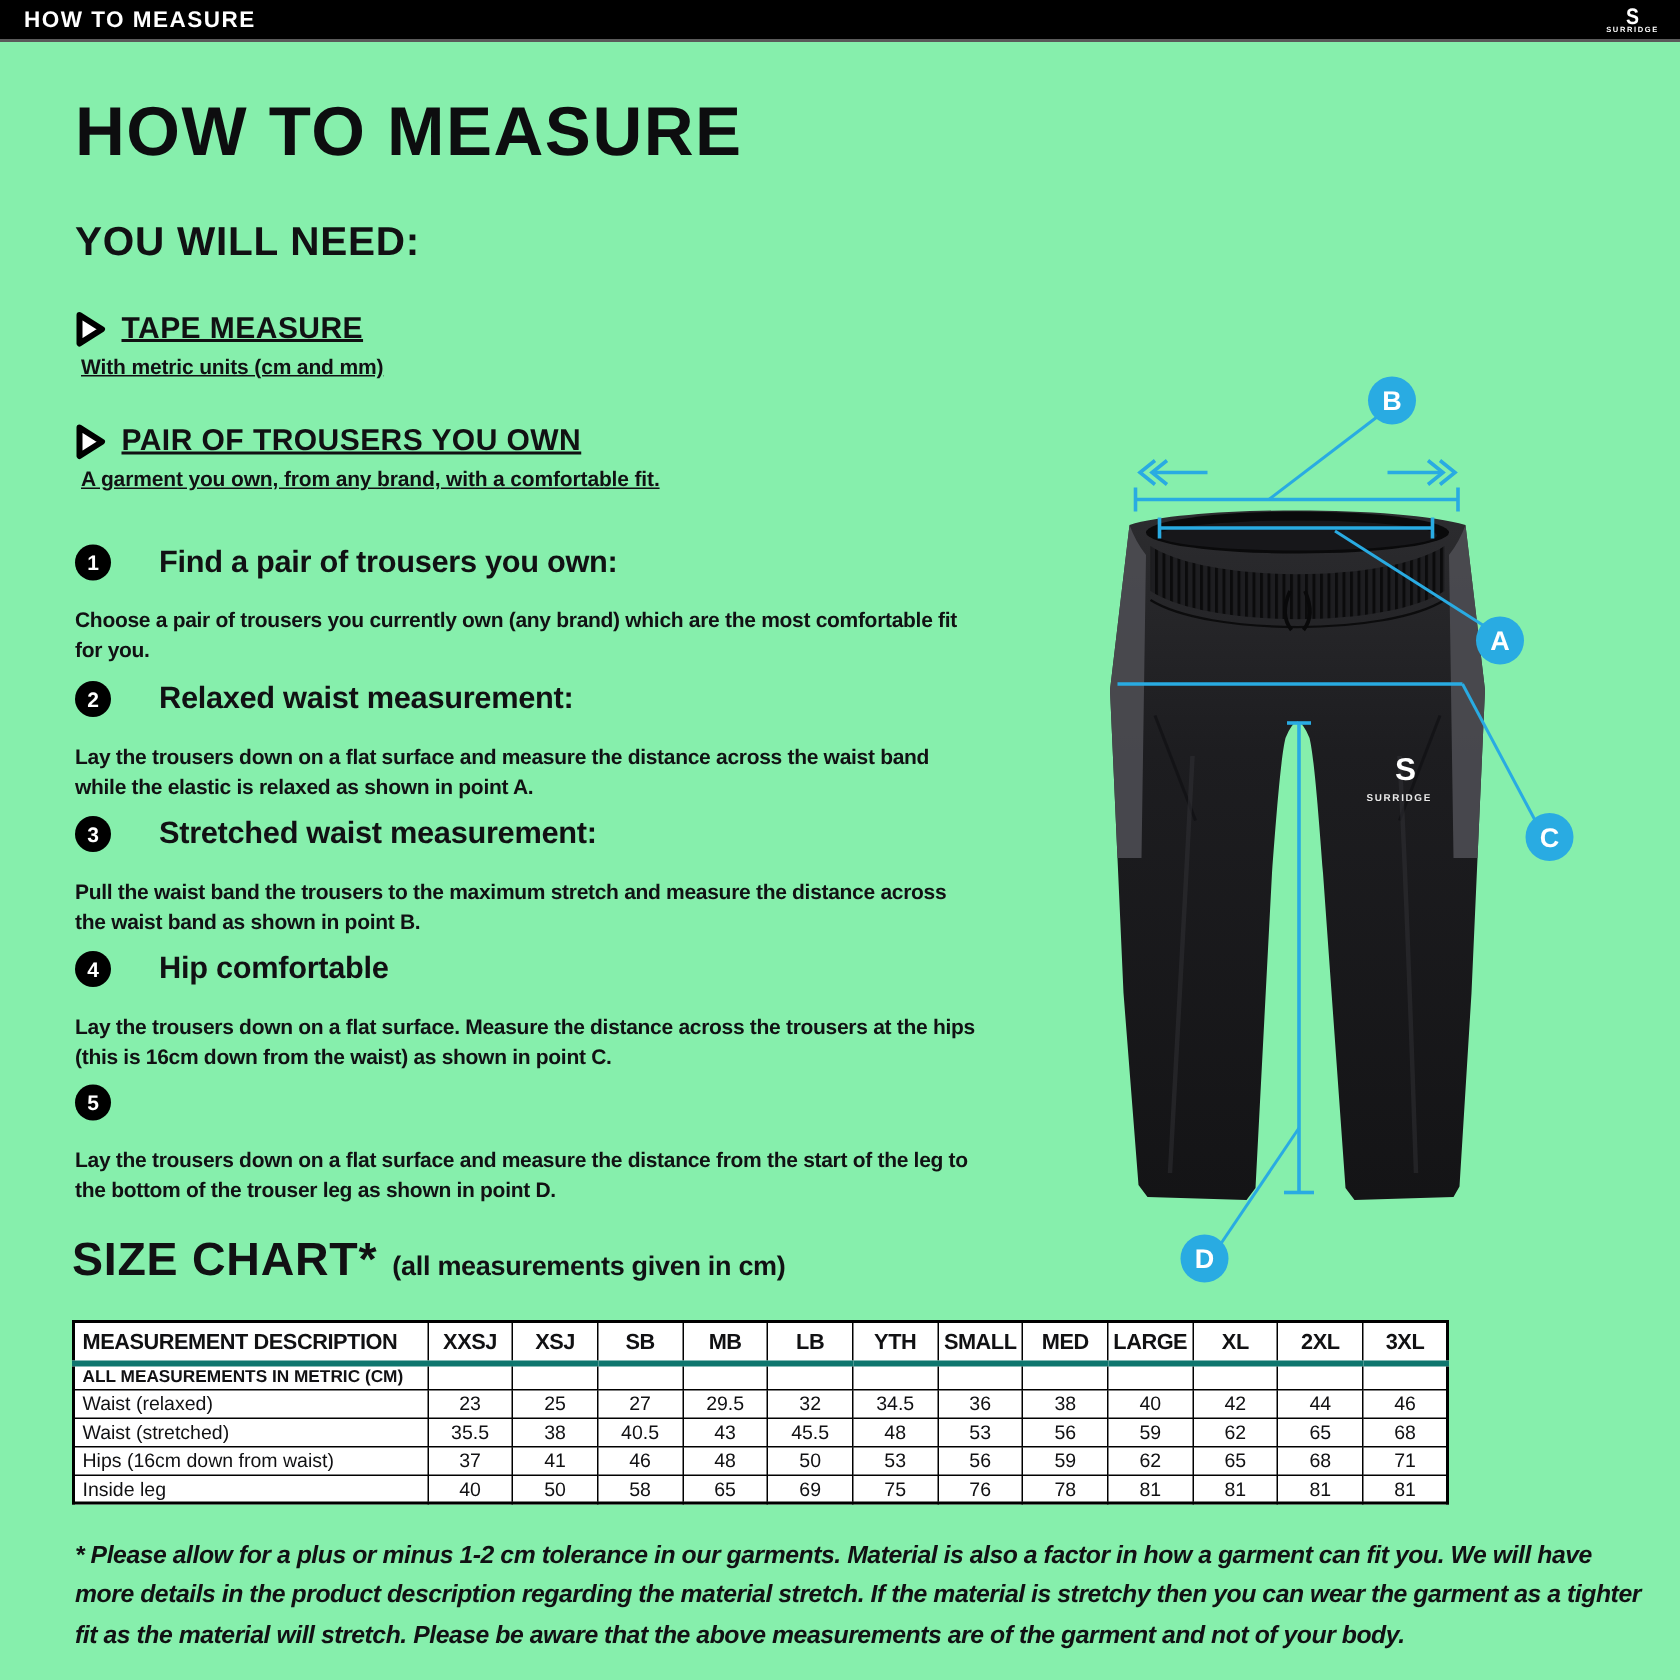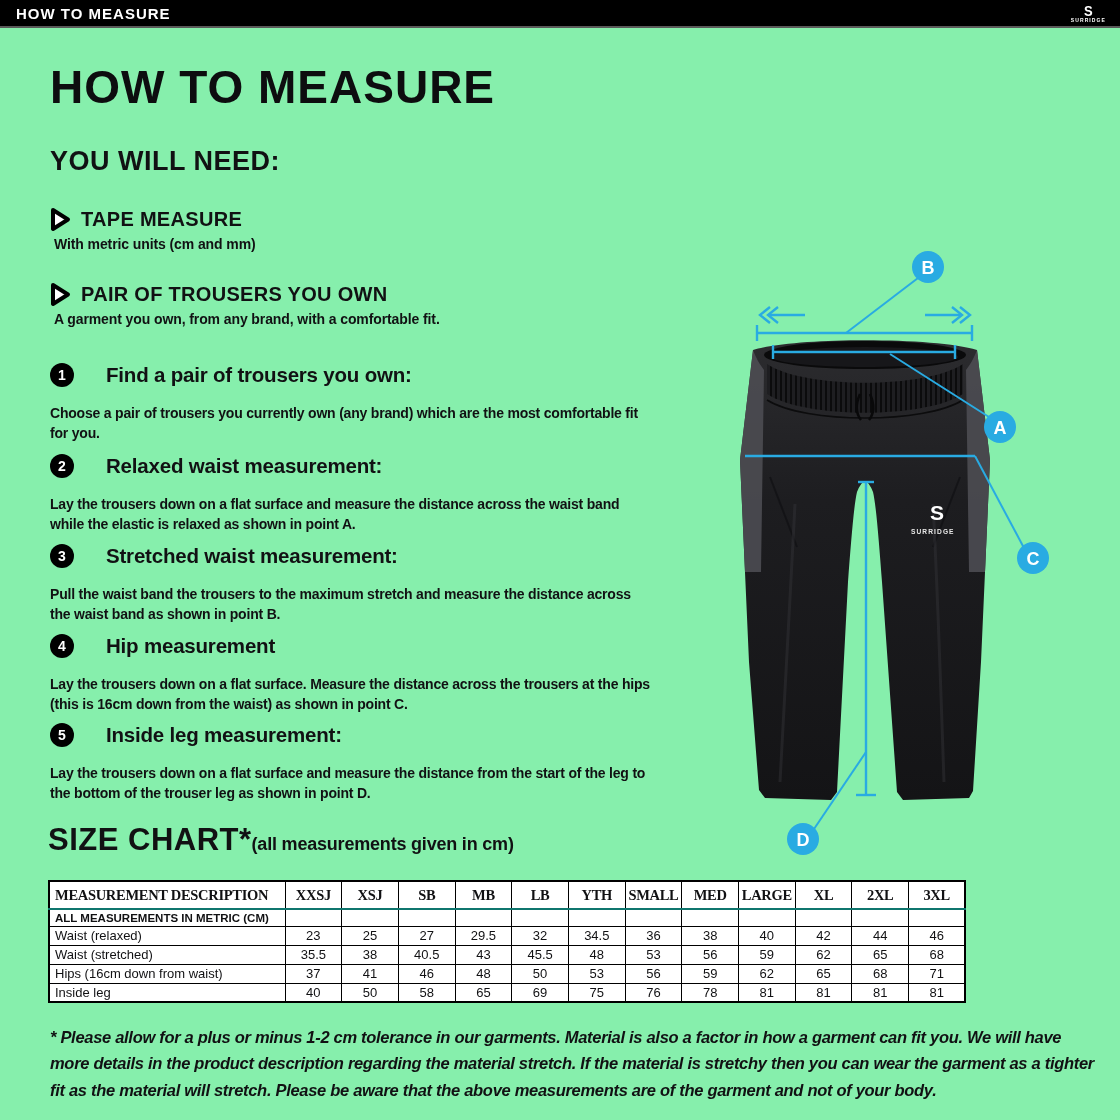--- a/index.html
+++ b/index.html
@@ -21,21 +21,21 @@
   .brandmark .s-glyph { color:#fff; font-weight:700; font-size:13px; transform:scaleY(1.15); letter-spacing:0; }
   .brandmark .s-word { color:#fff; font-weight:700; font-size:5px; letter-spacing:1.1px; margin-top:1px; }
 
   
   .page-title {
     position:absolute; left:50px; top:60px; font-size:46px; font-weight:900;
     letter-spacing:1px; color:#0d0d0f;
   }
   .ywn { position:absolute; left:50px; top:146px; width:560px; }
   .ywn-heading { font-size:27px; font-weight:900; letter-spacing:0.5px; }
-  .ywn-item { margin-top:30px; }
+  .ywn-item { margin-top:30px;text-decoration:underline; }
   .ywn-item-head { display:flex; align-items:center; gap:10px; }
   .tri-icon { width:21px; height:25px; flex:0 0 auto; }
   .ywn-item-title { font-size:20px; font-weight:800; letter-spacing:0.3px; }
   .ywn-item-desc { font-size:14px; font-weight:700; margin:4px 0 0 4px; letter-spacing:-0.1px; }
 
   
   .note-box {
     position:absolute; left:593px; top:152px; width:480px; min-height:81px;
     border:3px solid #000; padding:11px 15px; font-size:18.5px; font-weight:700;
     line-height:1.42; letter-spacing:-0.2px; background:#fff;
@@ -56,29 +56,29 @@
   
   .diagram { position:absolute; left:675px; top:242px; width:440px; height:630px; }
   .aline { stroke: var(--accent); stroke-width:2.4; fill:none; }
   .aline-thin { stroke: var(--accent); stroke-width:2; fill:none; }
   .acirc { fill: var(--accent); }
   .aletter { fill:#fff; font-size:18px; font-weight:700; font-family:"Liberation Sans",sans-serif; }
   .pants-logo-s { fill:#fff; font-size:21px; font-weight:900; font-family:"Liberation Sans",sans-serif; }
   .pants-logo-word { fill:#e8e8e8; font-size:6.6px; font-weight:700; letter-spacing:1.1px; font-family:"Liberation Sans",sans-serif; }
 
   
-  .size-chart-head { position:absolute; left:48px; top:822px; display:flex; align-items:baseline; }
+  .size-chart-head { position:absolute; left:48px; top:822px; display:flex; align-items:baseline; gap:10px; }
   .size-chart-title { font-size:31px; font-weight:900; letter-spacing:0.5px; }
   .size-chart-sub { font-size:18px; font-weight:700; letter-spacing:-0.2px; }
   table.size-table {
     position:absolute; left:48px; top:880px; width:917px; border-collapse:collapse;
     table-layout:fixed; border:2px solid #000; background:#fff;
   }
   .size-table th, .size-table td { border:1px solid #000; padding:0 2px; text-align:center; overflow:hidden; white-space:nowrap; }
-  .size-table thead th { height:28px; font-size:14.5px; font-weight:700; border-bottom:2px solid #0f766e; letter-spacing:-0.3px;font-family:Liberation Serif, serif; }
+  .size-table thead th { height:28px; font-size:14.5px; font-weight:700; border-bottom:4px solid #0f766e; letter-spacing:-0.3px; }
   .size-table thead th.desc, .size-table td.label { text-align:left; padding-left:5px; }
   .size-table tr.metric td { height:17px; font-size:11.5px; font-weight:700; }
   .size-table tbody td { height:19px; font-size:13px; font-weight:400; }
 
   
   .footnote {
     position:absolute; left:50px; top:1024px; width:1050px; font-size:16.5px;
     font-weight:700; font-style:italic; line-height:1.6; letter-spacing:-0.3px;
   }
 </style>
@@ -139,28 +139,27 @@
   <div class="step" id="step-2">
     <div class="step-head">
       <div class="step-badge">3</div>
       <div class="step-title">Stretched waist measurement:</div>
     </div>
     <div class="step-desc">Pull the waist band the trousers to the maximum stretch and measure the distance across the waist band as shown in point B.</div>
   </div>
   <div class="step" id="step-3">
     <div class="step-head">
       <div class="step-badge">4</div>
-      <div class="step-title">Hip measurement</div>
+      <div class="step-title">Hip comfortable</div>
     </div>
     <div class="step-desc">Lay the trousers down on a flat surface. Measure the distance across the trousers at the hips (this is 16cm down from the waist) as shown in point C.</div>
   </div>
   <div class="step" id="step-4">
     <div class="step-head">
       <div class="step-badge">5</div>
-      <div class="step-title">Inside leg measurement:</div>
     </div>
     <div class="step-desc">Lay the trousers down on a flat surface and measure the distance from the start of the leg to the bottom of the trouser leg as shown in point D.</div>
   </div>
 
   <svg class="diagram" viewBox="0 0 440 630">
     <defs>
       <linearGradient id="bodyGrad" x1="0" y1="0" x2="0" y2="1">
         <stop offset="0" stop-color="#2c2c2f"></stop>
         <stop offset="0.35" stop-color="#1d1d20"></stop>
         <stop offset="1" stop-color="#141416"></stop>

